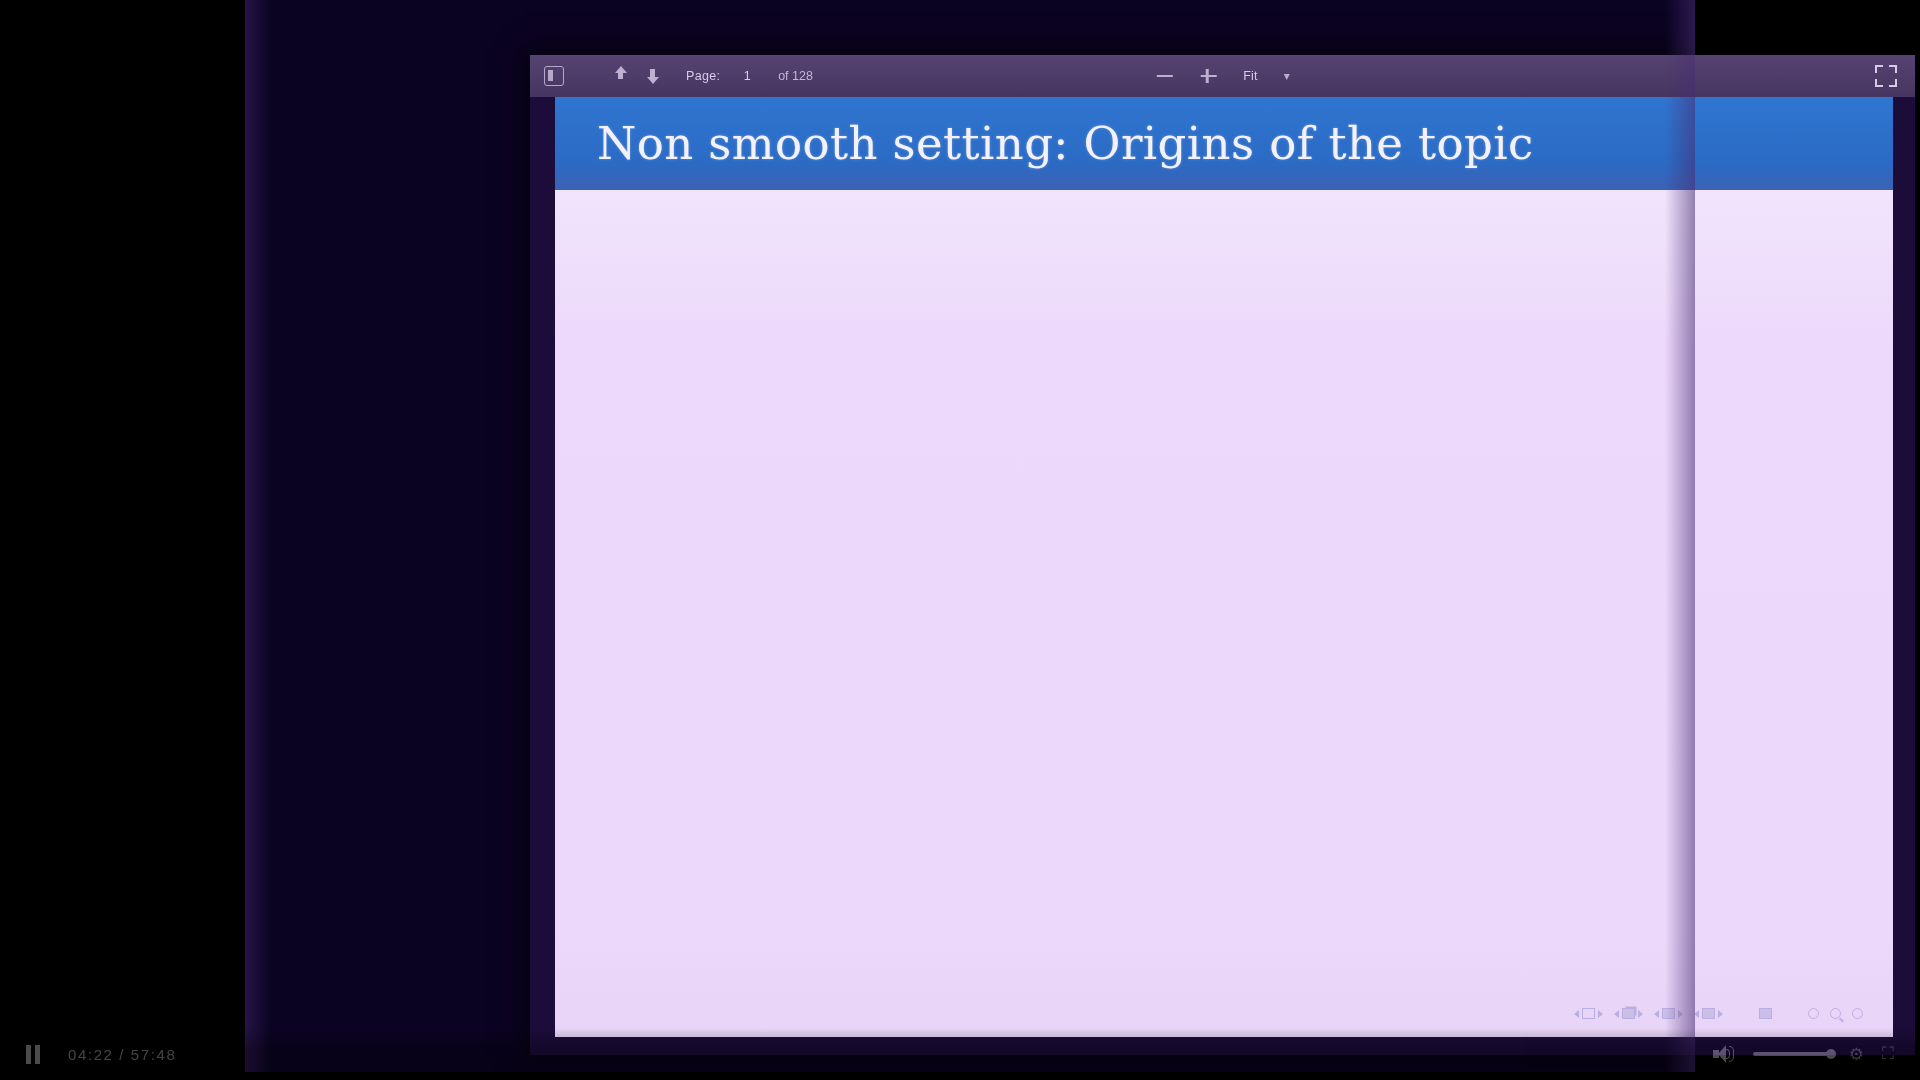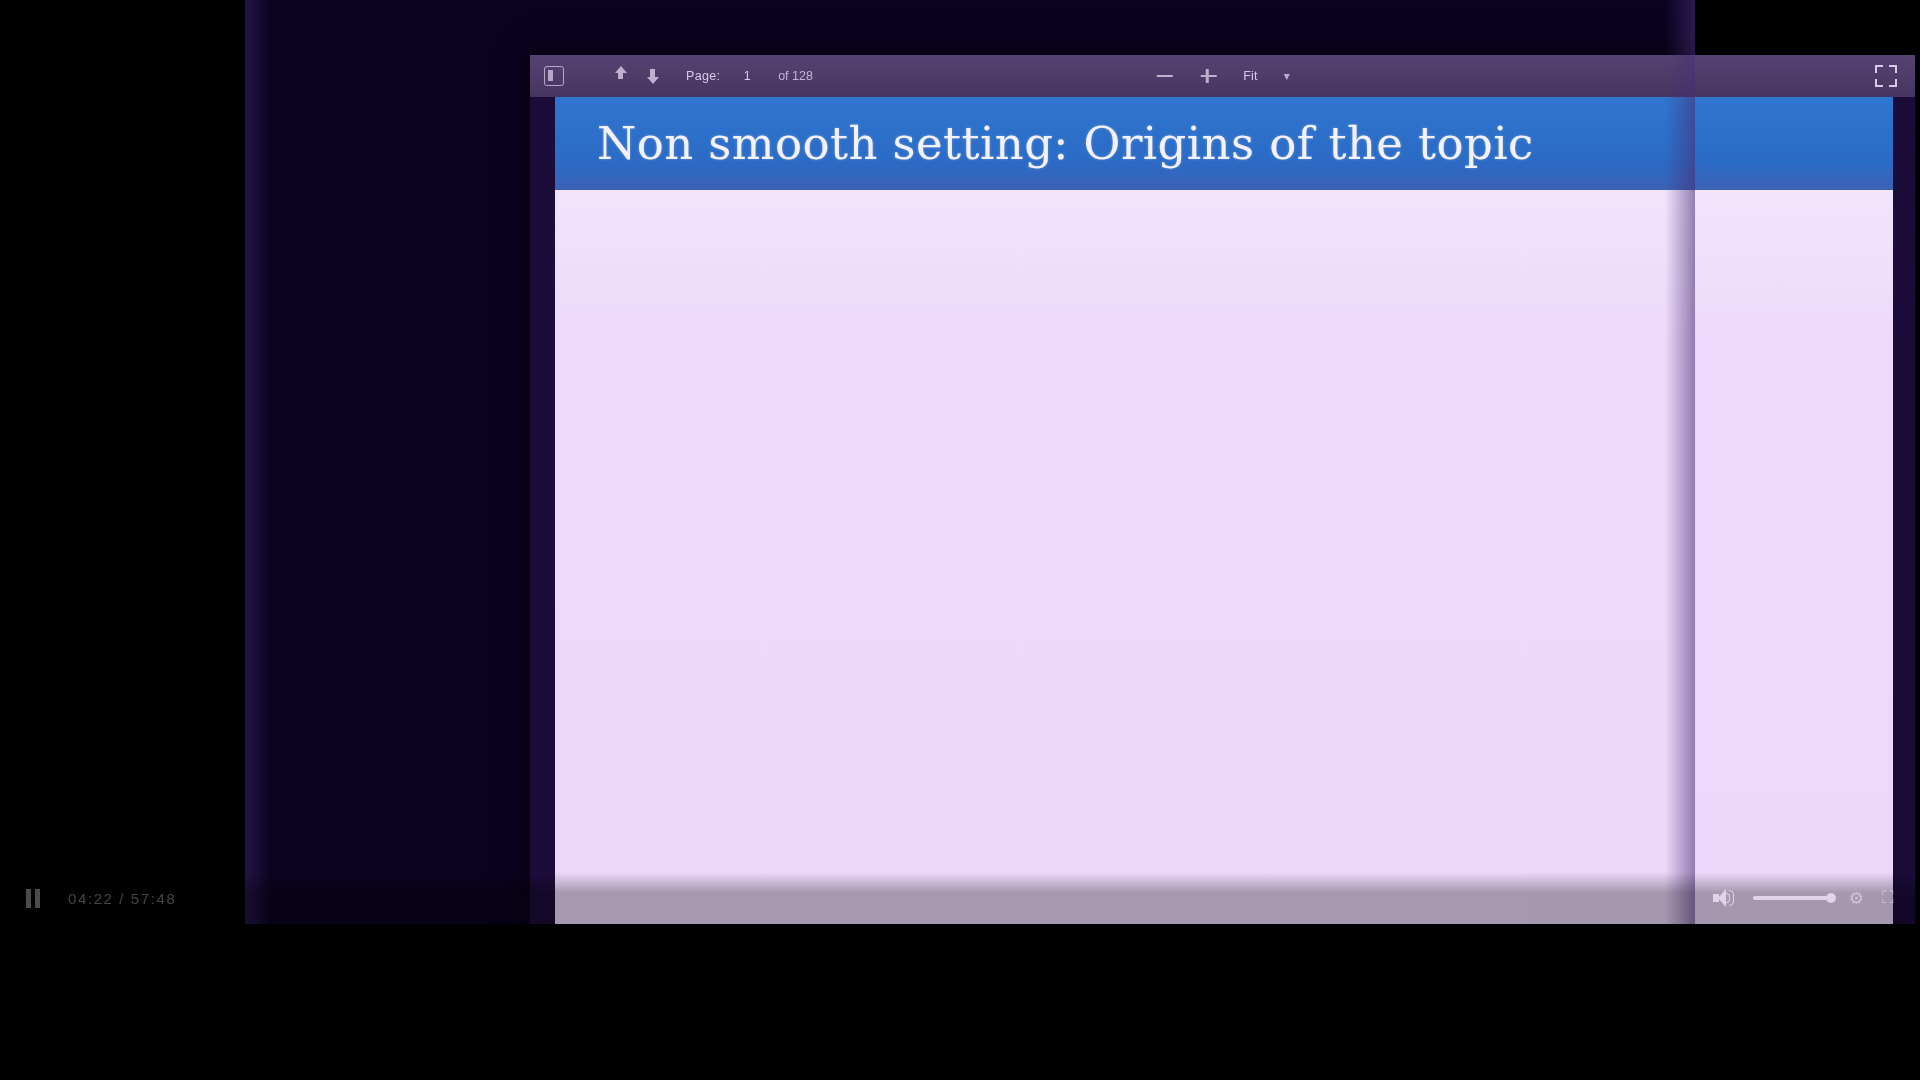--- a/index.html
+++ b/index.html
@@ -6,21 +6,21 @@
   html, body {
     width:1920px; height:1080px;
     background:#000;
     font-family:"Liberation Sans", sans-serif;
     overflow:hidden;
   }
 
   
   #player {
     position:relative;
-    width:1920px; height:924px;
+    width:1920px; height:1080px;
     background:#000;
     overflow:hidden;
   }
 
   
   #screen-capture {
     position:absolute;
     left:245px; top:0;
     width:1450px; height:1072px;
     background:#0b0322;

